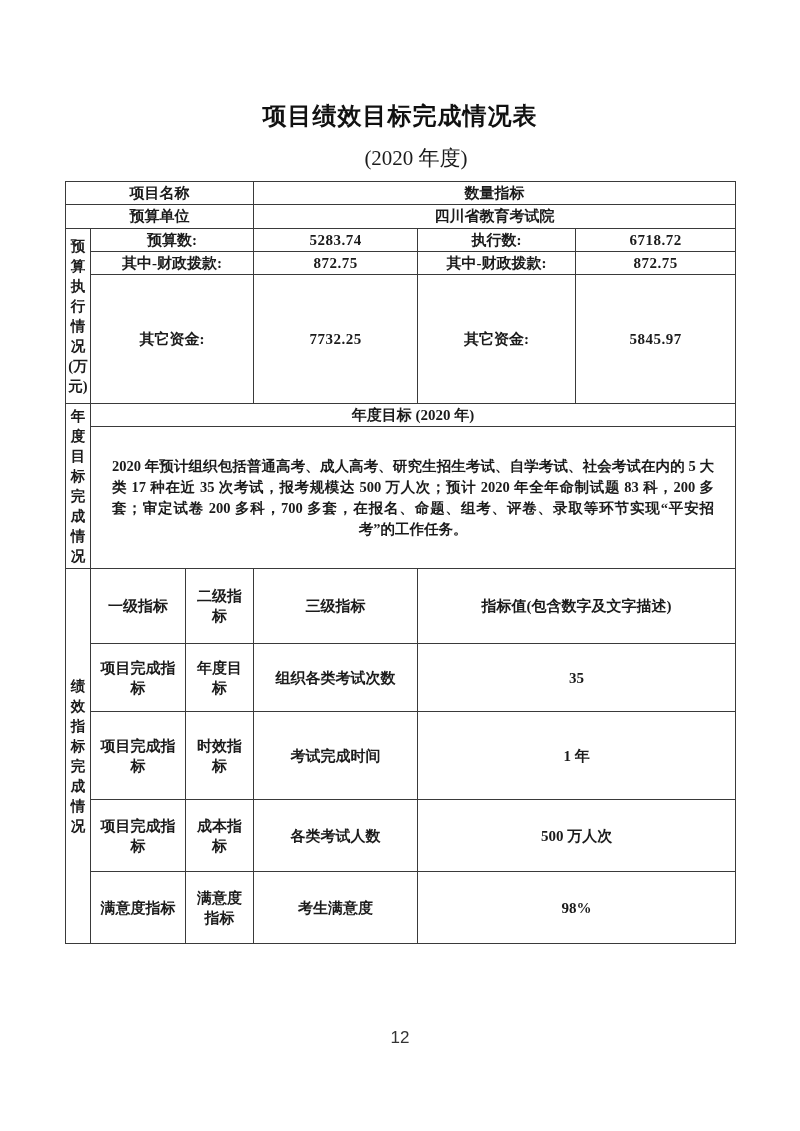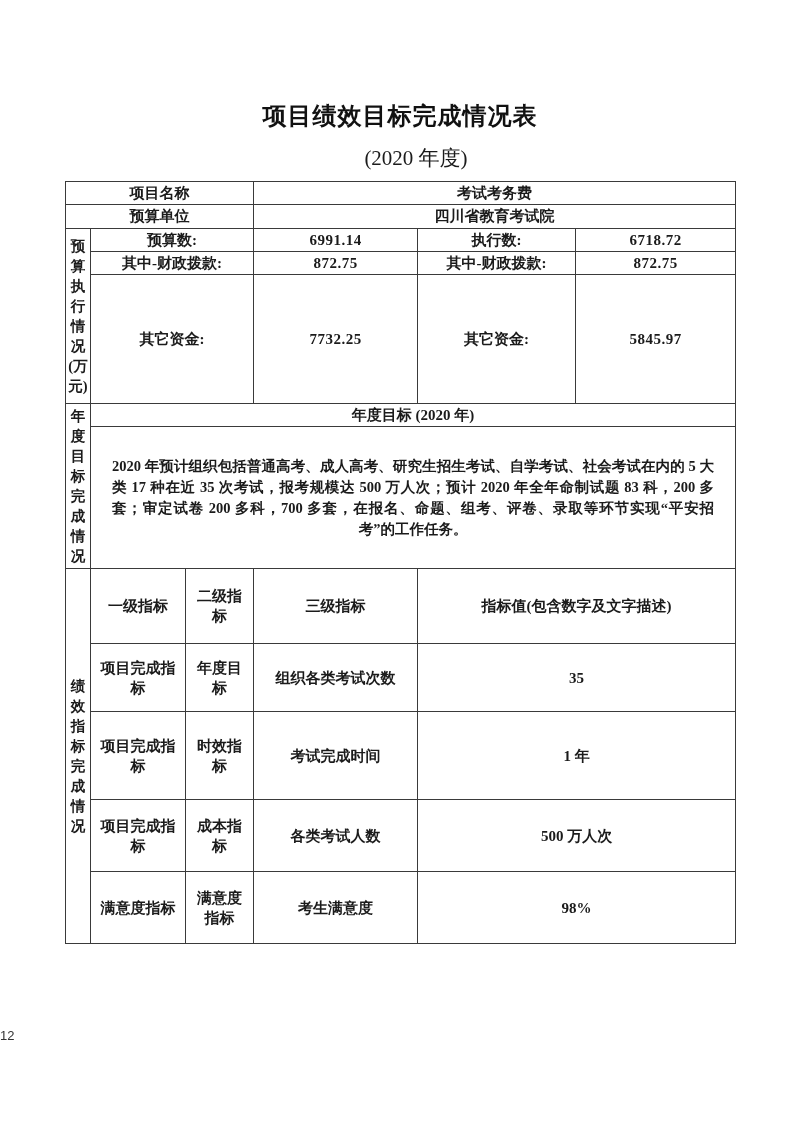--- a/index.html
+++ b/index.html
@@ -50,22 +50,23 @@
   td.para {
     text-align: justify;
     text-align-last: center;
     font-size: 14.5px;
     line-height: 21px;
     padding: 2px 21px;
   }
   td.hdr { font-size: 15px; }
   .page-number {
     position: absolute; left: 0; top: 1028px; width: 800px;
+    text-align: center;
     font-family: "Liberation Sans", "DejaVu Sans", sans-serif;
-    font-size: 13px; color: #333;
+    font-size: 17px; color: #333;
   }
 </style>
 </head>
 <body>
 
 <div class="doc-title">项目绩效目标完成情况表</div>
 <div class="doc-subtitle">(2020 年度)</div>
 
 <table class="main">
   <colgroup>
@@ -73,39 +74,39 @@
       <col style="width:95px">
       <col style="width:68px">
     <col style="width:164px">
       <col style="width:158px">
       <col style="width:160px">
   </colgroup>
 
   <tbody>
       <tr style="height:23px">
     <td colspan="3" class="hdr">项目名称</td>
-    <td colspan="3" class="hdr">考试考务费</td>
+    <td colspan="3" class="hdr">数量指标</td>
   </tr>
 
   <tr style="height:21px">
     <td colspan="3" class="hdr">预算单位</td>
     <td colspan="3" class="hdr">四川省教育考试院</td>
   </tr>
 
   <tr style="height:22px">
     <td class="vlabel" rowspan="3">预
 算
 执
 行
 情
 况
 (万
 元)</td>
     <td colspan="2">预算数:</td>
-    <td class="num">6991.14</td>
+    <td class="num">5283.74</td>
     <td>执行数:</td>
     <td class="num">6718.72</td>
   </tr>
   <tr style="height:20px">
     <td colspan="2">其中-财政拨款:</td>
     <td class="num">872.75</td>
     <td>其中-财政拨款:</td>
     <td class="num">872.75</td>
   </tr>
   <tr style="height:129px">

